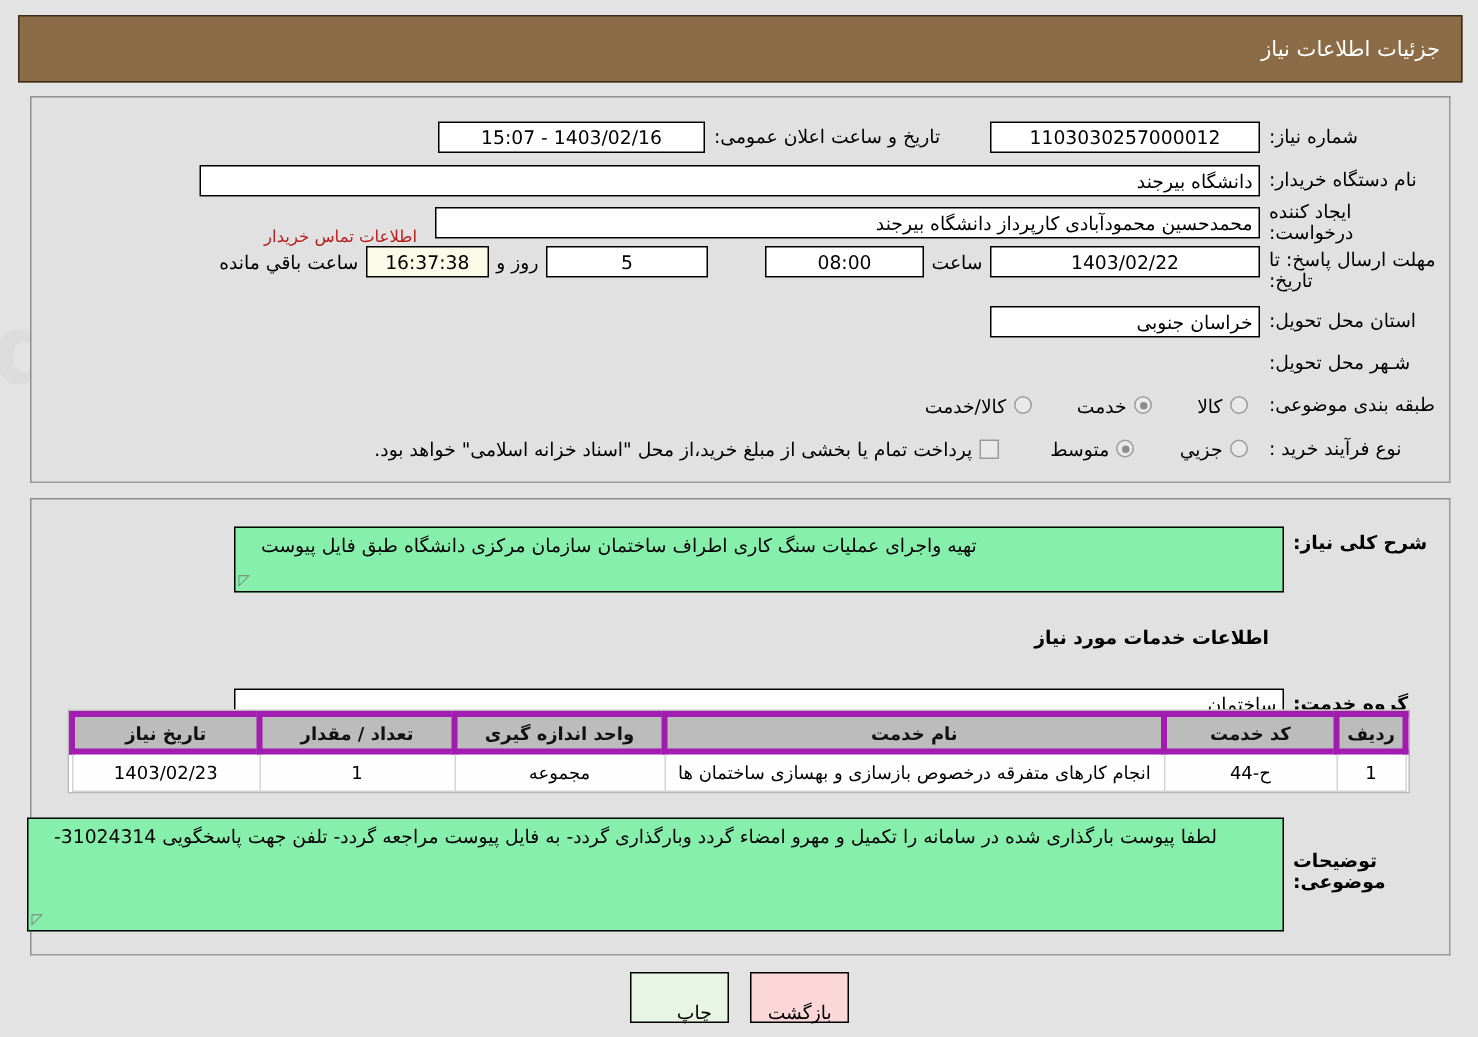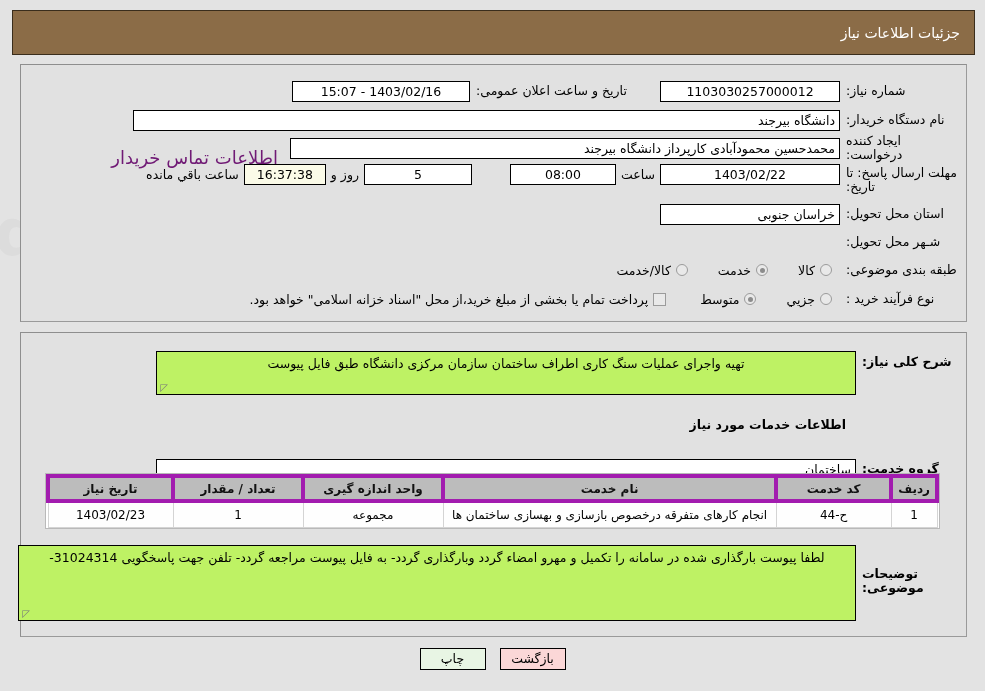--- a/index.html
+++ b/index.html
@@ -76,22 +76,22 @@
     overflow: hidden;
     white-space: nowrap;
   }
   .fld.ta-right { text-align: right; }
   .fld.yellowish { background: #fbfbe8; }
   .inline-txt {
     font-size: 12.5px;
     padding: 0 5px;
   }
   .link {
-    color: #701a75;
-    font-size: 18px;
+    color: #b91c1c;
+    font-size: 11px;
     cursor: pointer;
     padding: 0 4px;
     margin-top: 18px;
   }
 
   
   .radio {
     display: inline-block;
     width: 12px; height: 12px;
     border-radius: 50%;
@@ -116,25 +116,25 @@
   .chk {
     display: inline-block;
     width: 13px; height: 13px;
     border: 1px solid #9b9b9b;
     background: #e9e9e9;
     vertical-align: middle;
   }
 
   
   .ta {
-    background: #bef264;
+    background: #86efac;
     border: 1px solid #000000;
     font-size: 12.5px;
-    padding: 3px 7px;
-    text-align: center;
+    padding: 3px 17px;
+    text-align: left;
     line-height: 17px;
     position: relative;
     overflow: hidden;
   }
   .ta .grip {
     position: absolute;
     bottom: 1px; left: 2px;
     width: 10px; height: 10px;
     color: #7a7a7a;
     font-size: 10px;
@@ -193,22 +193,22 @@
     justify-content: center;
     align-items: center;
     gap: 14px;
   }
   .btn {
     border: 1px solid #000;
     height: 22px;
     min-width: 66px;
     font-size: 12.5px;
     line-height: 20px;
-    text-align: center;
-    padding: 0 10px;
+    text-align: right;
+    padding: 16px 10px;
     cursor: pointer;
   }
   .btn-print  { background: #e8f5e4; }
   .btn-back   { background: #fbd7d7; }
 
   
   .watermark {
     position: absolute;
     top: 175px; left: 0;
     width: 985px; height: 170px;

